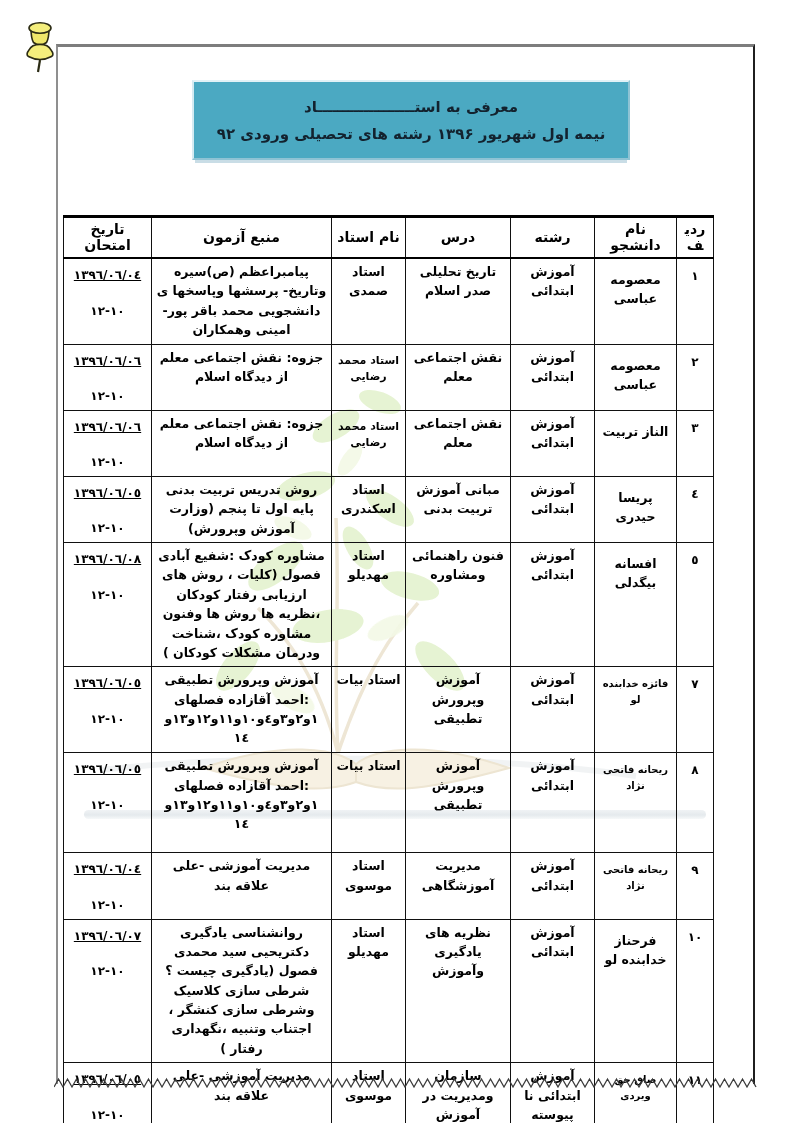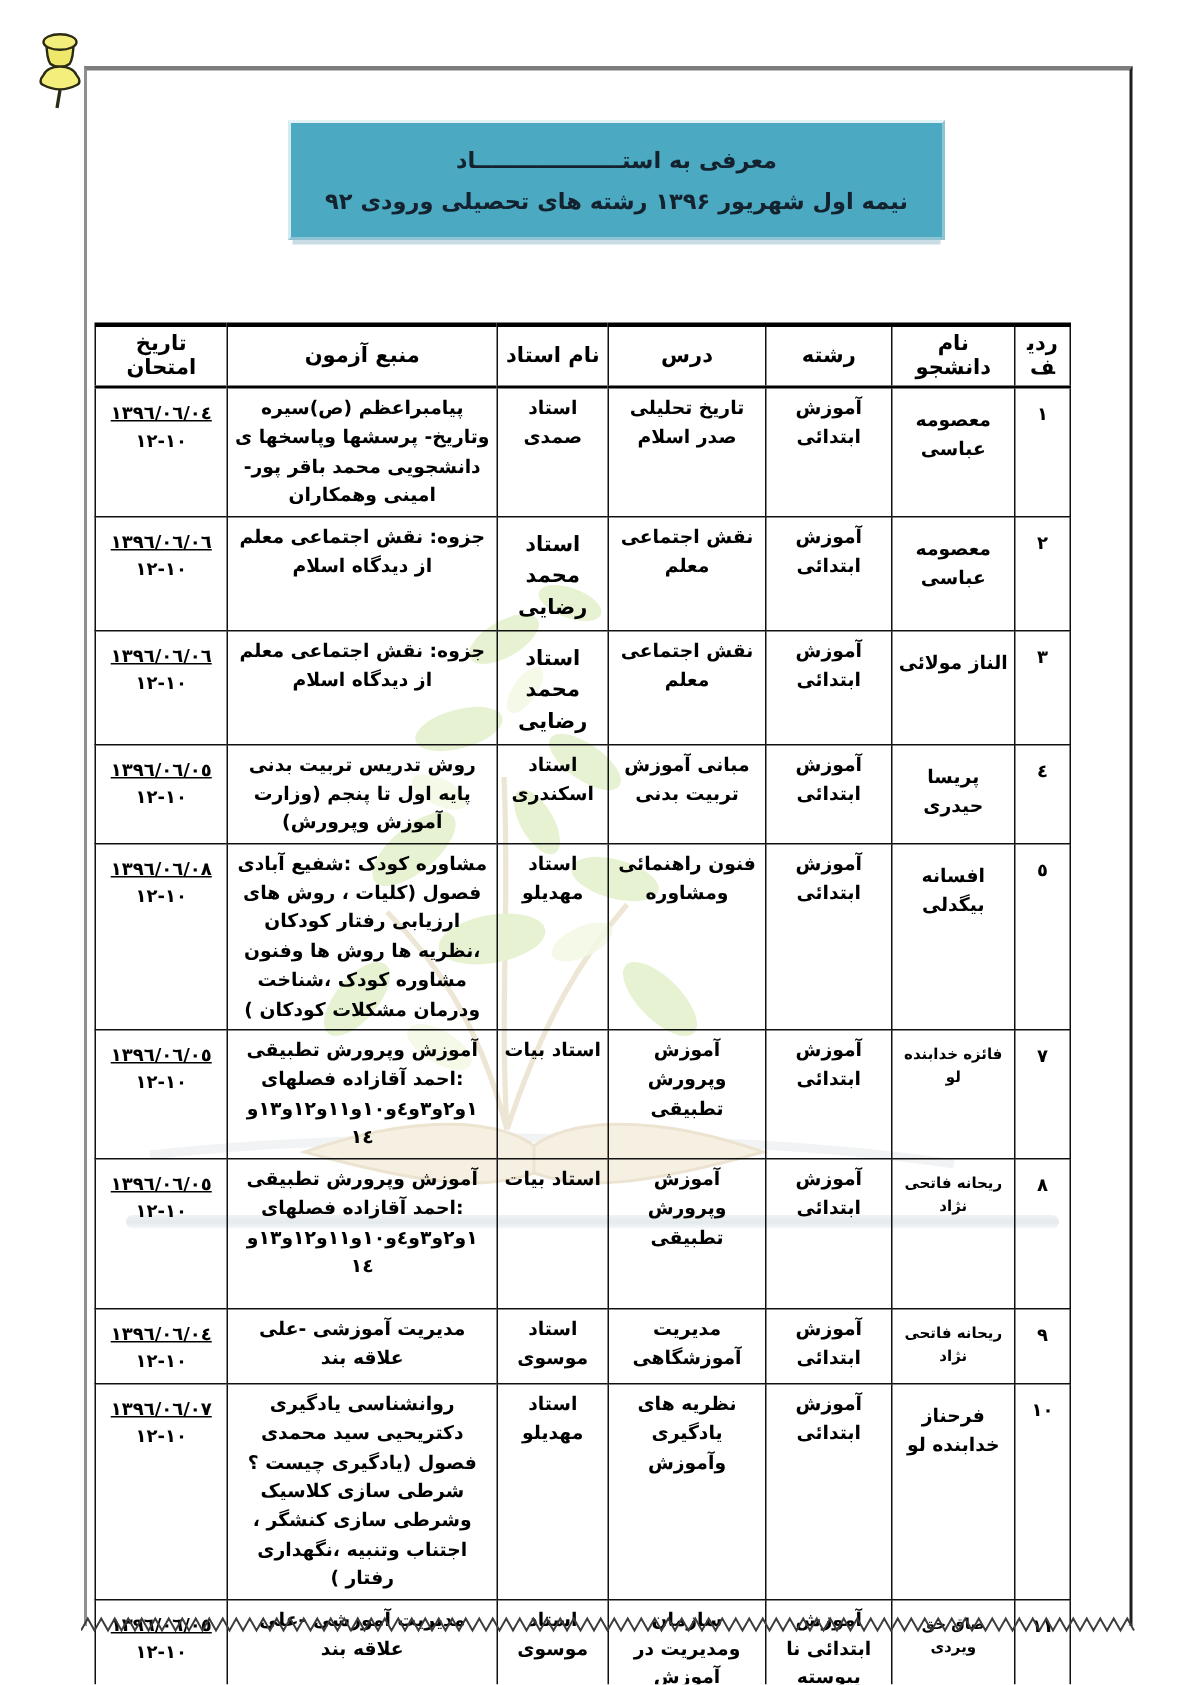--- a/index.html
+++ b/index.html
@@ -36,25 +36,25 @@
               border-collapse:collapse;table-layout:fixed;z-index:1;background:transparent;
               direction:rtl;}
   .sched th,.sched td{border:1px solid #111;padding:3px 3px 4px;vertical-align:top;
                       text-align:center;font-weight:bold;color:#000;word-wrap:break-word;}
   .sched thead th{border-top:3px solid #000;border-bottom:2px solid #000;height:31px;
                   font-size:14px;vertical-align:middle;}
   .sched td{font-size:12.5px;line-height:1.55;}
   .sched td.num{font-size:12px;padding-top:8px;}
   .sched td.student{padding-top:11px;}
   .sched td.student.small{font-size:10px;padding-top:9px;}
-  .sched td.teacher.small-teacher{font-size:14px;padding-top:8px;line-height:1.5;}
+  .sched td.teacher.small-teacher{font-size:11px;padding-top:8px;line-height:1.5;}
   .sched td.source{line-height:1.55;}
   .sched td.datecell{font-size:12px;padding-top:7px;}
   .sched td.datecell .date{direction:ltr;unicode-bidi:isolate;text-decoration:underline;}
-  .sched td.datecell .time{direction:ltr;unicode-bidi:isolate;margin-top:0;}
+  .sched td.datecell .time{direction:ltr;unicode-bidi:isolate;margin-top:17px;}
   .sched tbody tr:nth-child(1){height:78px;}
   .sched tbody tr:nth-child(2){height:60px;}
   .sched tbody tr:nth-child(3){height:60px;}
   .sched tbody tr:nth-child(4){height:62px;}
   .sched tbody tr:nth-child(5){height:100px;}
   .sched tbody tr:nth-child(6){height:86px;}
   .sched tbody tr:nth-child(7){height:100px;}
   .sched tbody tr:nth-child(8){height:50px;}
   .sched tbody tr:nth-child(9){height:104px;}
   .sched tbody tr:nth-child(10){height:78px;}
@@ -150,21 +150,21 @@
           <td class="course">نقش اجتماعی معلم</td>
           <td class="teacher small-teacher">استاد محمد رضایی</td>
           <td class="source">جزوه: نقش اجتماعی معلم از دیدگاه اسلام</td>
           <td class="datecell">
             <div class="date">١٣٩٦/٠٦/٠٦</div>
             <div class="time">١٠-١٢</div>
           </td>
         </tr>
         <tr>
           <td class="num">٣</td>
-          <td class="student">الناز مولائی</td>
+          <td class="student">الناز تربیت</td>
           <td class="major">آموزش ابتدائی</td>
           <td class="course">نقش اجتماعی معلم</td>
           <td class="teacher small-teacher">استاد محمد رضایی</td>
           <td class="source">جزوه: نقش اجتماعی معلم از دیدگاه اسلام</td>
           <td class="datecell">
             <div class="date">١٣٩٦/٠٦/٠٦</div>
             <div class="time">١٠-١٢</div>
           </td>
         </tr>
         <tr>

